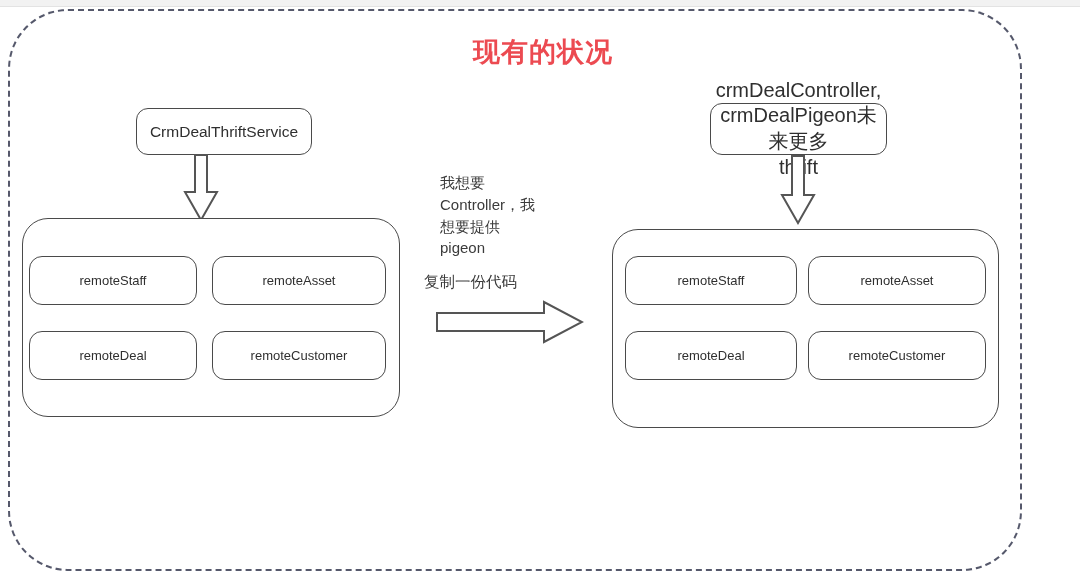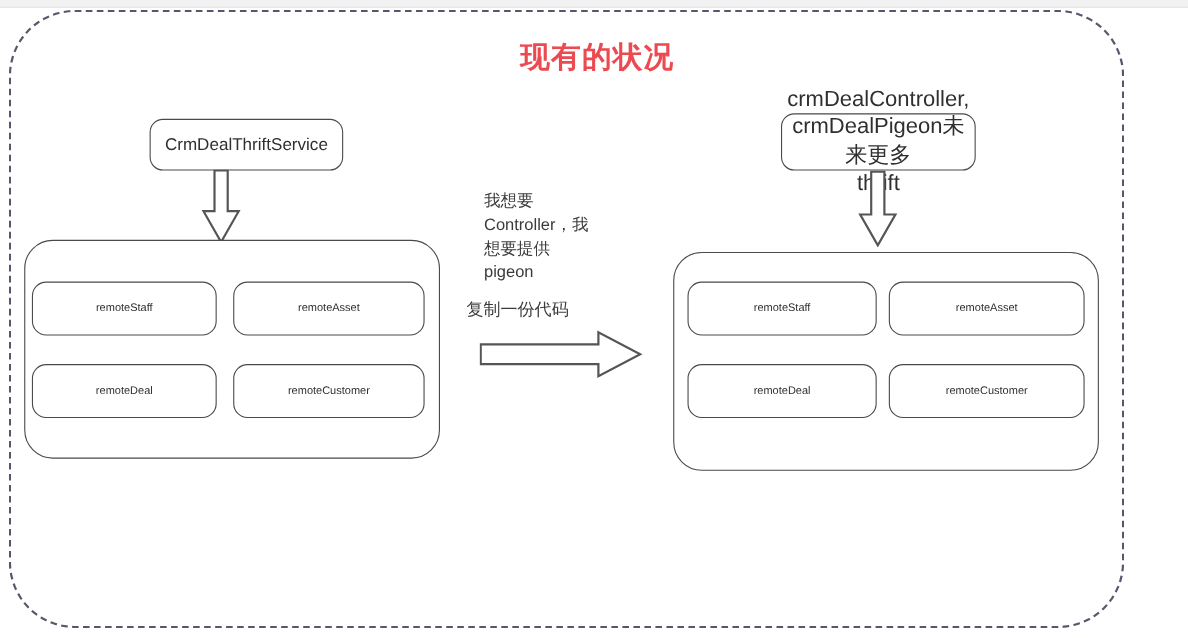--- a/index.html
+++ b/index.html
@@ -80,21 +80,21 @@
 
   .service-box {
     position: absolute;
     box-sizing: border-box;
     background: #ffffff;
     border: 1.3px solid #4a4a4a;
     border-radius: 13px;
     display: flex;
     align-items: center;
     justify-content: center;
-    font-size: 10px;
+    font-size: 13px;
     color: #2f2f2f;
   }
 
   
   #top-box-left {
     left: 124px;
     top: 108px;
     width: 176px;
     height: 47px;
     margin-left: 12px;

